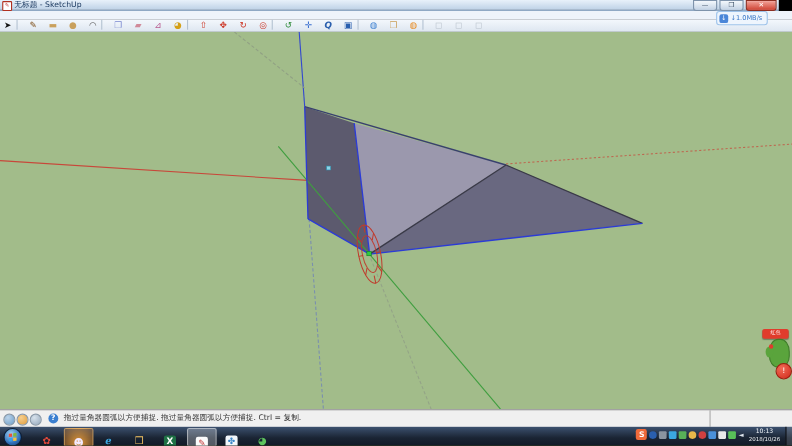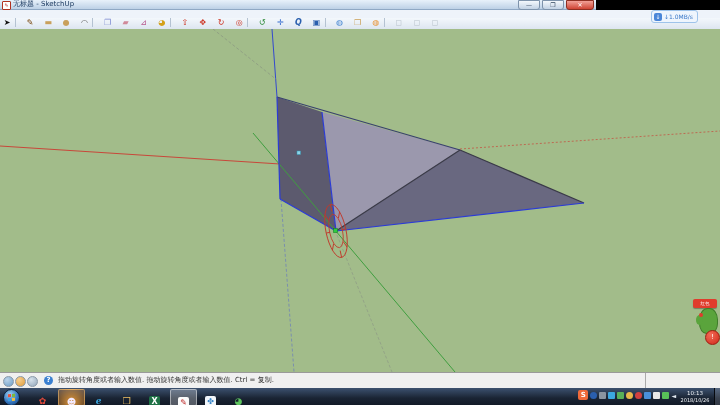--- a/index.html
+++ b/index.html
@@ -1,19 +1,19 @@
 <!DOCTYPE html>
 <html><head>
 <meta charset="utf-8">
 <style>
   html,body{margin:0;padding:0;background:#000;}
   .screen{position:relative;width:720px;height:405px;overflow:hidden;
     font-family:"DejaVu Sans","Liberation Sans",sans-serif;}
   
-  .titlebar{position:absolute;left:0;top:0;width:596px;height:9px;
+  .titlebar{position:absolute;left:0;top:0;width:708px;height:9px;
     background:linear-gradient(#e8f1fa,#bdd1e6);border-bottom:1px solid #8fa8c4;}
   .appicon{position:absolute;left:2px;top:1px;width:7px;height:7px;background:#fff;
     border:1px solid #b03020;border-radius:1px;font-size:5px;line-height:6px;color:#c03030;text-align:center;}
   .apptitle{position:absolute;left:13px;top:0;font-size:7px;line-height:9px;color:#1c3least0;color:#1c3a60;white-space:nowrap;}
   .winbtns{position:absolute;right:2px;top:0;display:flex;gap:2px;}
   .wbtn{width:20px;height:8px;border:1px solid #7e93ab;border-radius:0 0 3px 3px;
     background:linear-gradient(#f4f8fc,#c2d2e4);font-size:6px;line-height:7px;text-align:center;color:#33475e;}
   .wbtn.close{width:26px;background:linear-gradient(#f2a197,#cf4434);color:#fff;border-color:#8e2f22;}
   
   .menubar{position:absolute;left:0;top:10px;width:720px;height:8px;background:#eef3fa;}
@@ -184,21 +184,21 @@
       <div class="pdot" style="right:17px;top:16px;"></div>
       <div class="pbadge">!</div>
     </div>
   </div>
 
   <div class="statusbar">
     <div class="scircle sc0"></div>
     <div class="scircle sc1"></div>
     <div class="scircle sc2"></div>
     <div class="shelp">?</div>
-    <div class="shint">拖动旋转角度或者输入数值. 拖动旋转角度或者输入数值. Ctrl = 复制.</div>
+    <div class="shint">拖过量角器圆弧以方便捕捉. 拖过量角器圆弧以方便捕捉. Ctrl = 复制.</div>
     <div class="smeasure"></div>
   </div>
 
   <div class="taskbar">
     <div class="orb">
         <div class="orbflag">
           <i class="of0"></i>
           <i class="of1"></i>
           <i class="of2"></i>
           <i class="of3"></i>

